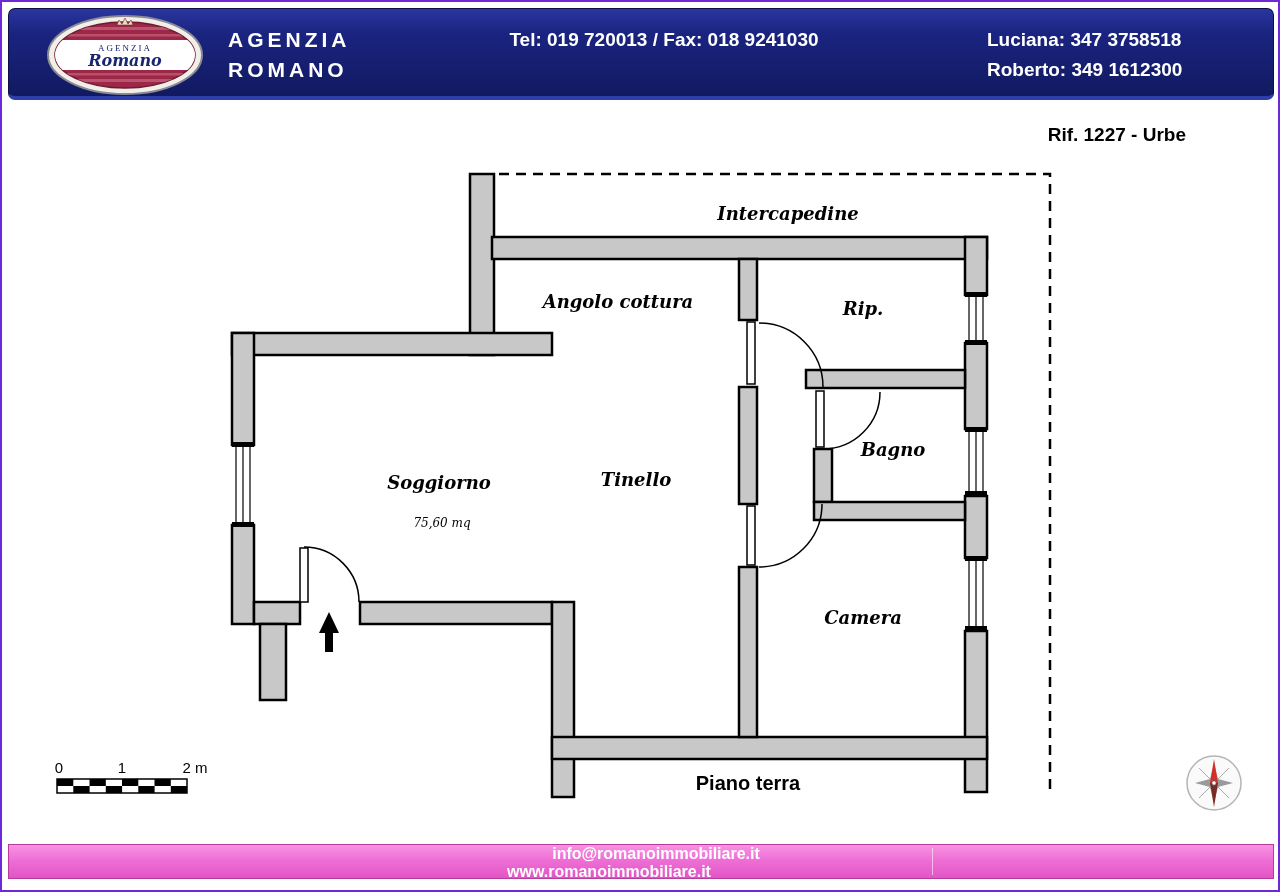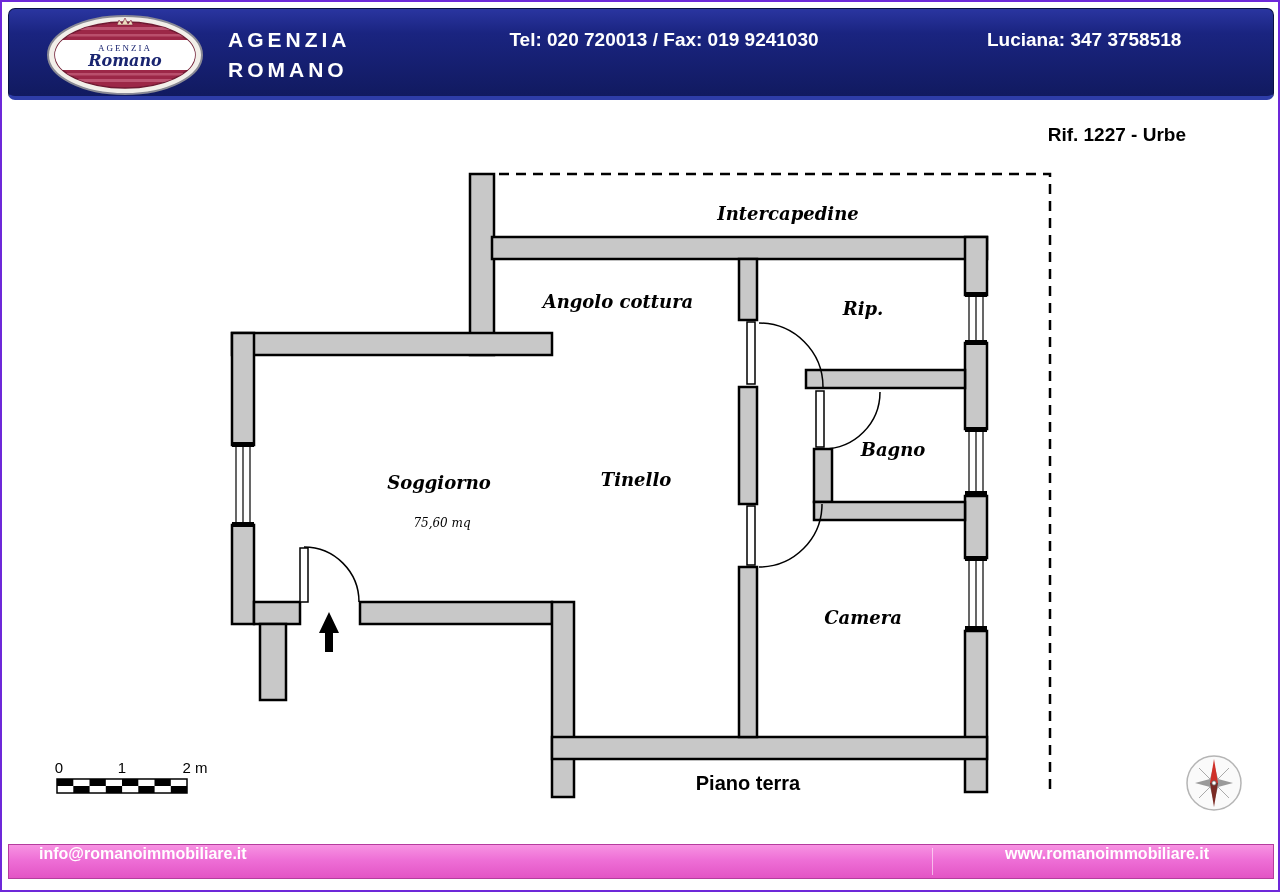--- a/index.html
+++ b/index.html
@@ -34,22 +34,22 @@
   .dashline{fill:none;stroke:#000;stroke-width:2.5;stroke-dasharray:10 7;}
   .lbl{font-family:"DejaVu Serif", serif;font-style:italic;font-weight:600;font-size:18px;fill:#000;}
   .lbl-sm{font-family:"DejaVu Serif", serif;font-style:italic;font-size:12px;fill:#000;}
   .lbl-plain{font-family:"Liberation Sans", sans-serif;font-weight:bold;font-size:20px;fill:#000;}
   .tick{font-family:"Liberation Sans", sans-serif;font-size:15px;fill:#000;}
   
   .footer{
     position:absolute;left:6px;bottom:11px;width:1266px;height:35px;
     background:linear-gradient(180deg,#f793e2 0%,#ee6fd6 45%,#e354c5 100%);
     border:1px solid #b53c9e;box-sizing:border-box;
-    display:flex;justify-content:space-between;
-    color:#ffffff;font-weight:bold;font-size:16px;
+    display:flex;align-items:center;justify-content:space-between;
+    color:#ffffff;font-weight:bold;font-size:16px;flex-direction:column;
   }
   .footer .left{padding-left:30px;}
   .footer .right{padding-right:64px;}
   .footer .divider{position:absolute;left:73%;top:3px;bottom:3px;width:1px;background:rgba(255,255,255,.55);}
 </style>
 </head>
 <body>
 
 <div class="page">
 
@@ -73,24 +73,25 @@
         <path d="M72 12 L74 7 L77 11 L80 5 L83 11 L86 7 L88 12 Z" fill="#ecdfc0" stroke="#7a1d38" stroke-width="0.6"></path>
         <text x="80" y="38" text-anchor="middle" font-family="Liberation Serif, serif" font-size="9" letter-spacing="2" fill="#1a2570">AGENZIA</text>
         <text x="80" y="53" text-anchor="middle" font-family="DejaVu Serif, serif" font-style="italic" font-weight="bold" font-size="16" fill="#1a2570">Romano</text>
       </svg>
     </div>
     <div class="agency-name">
       <div>AGENZIA</div>
       <div>ROMANO</div>
     </div>
     <div class="header-center">
-      <div>Tel: 020 720013 / Fax: 019 9241030</div>
+      <div>Tel: 019 720013 / Fax: 018 9241030</div>
     </div>
     <div class="header-right">
       <div>Luciana: 347 3758518</div>
+      <div>Roberto: 349 1612300</div>
     </div>
   </div>
 
   <div class="ref">Rif. 1227 - Urbe</div>
 
   <svg class="plan-svg" viewBox="0 0 1280 892">
 
     <path class="dashline" d="M 497 172 H 1048 V 790"></path>
 
     <g>

